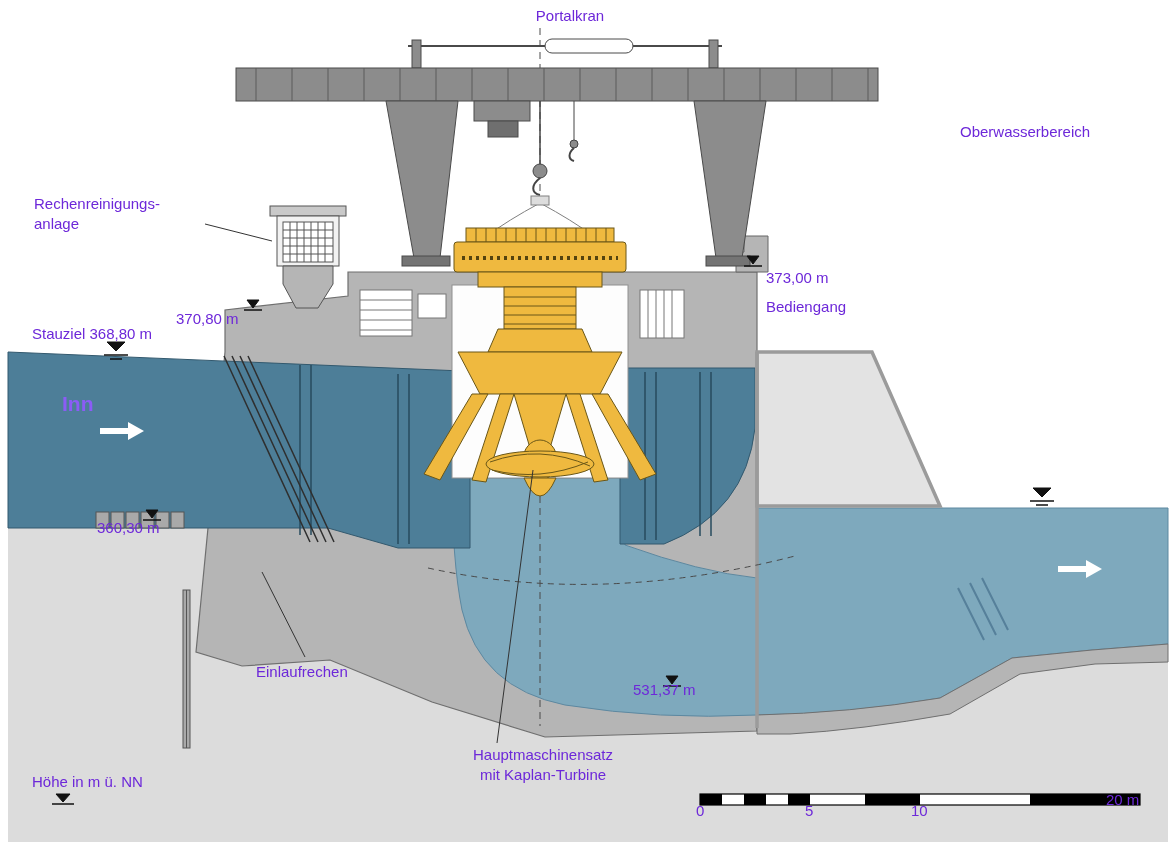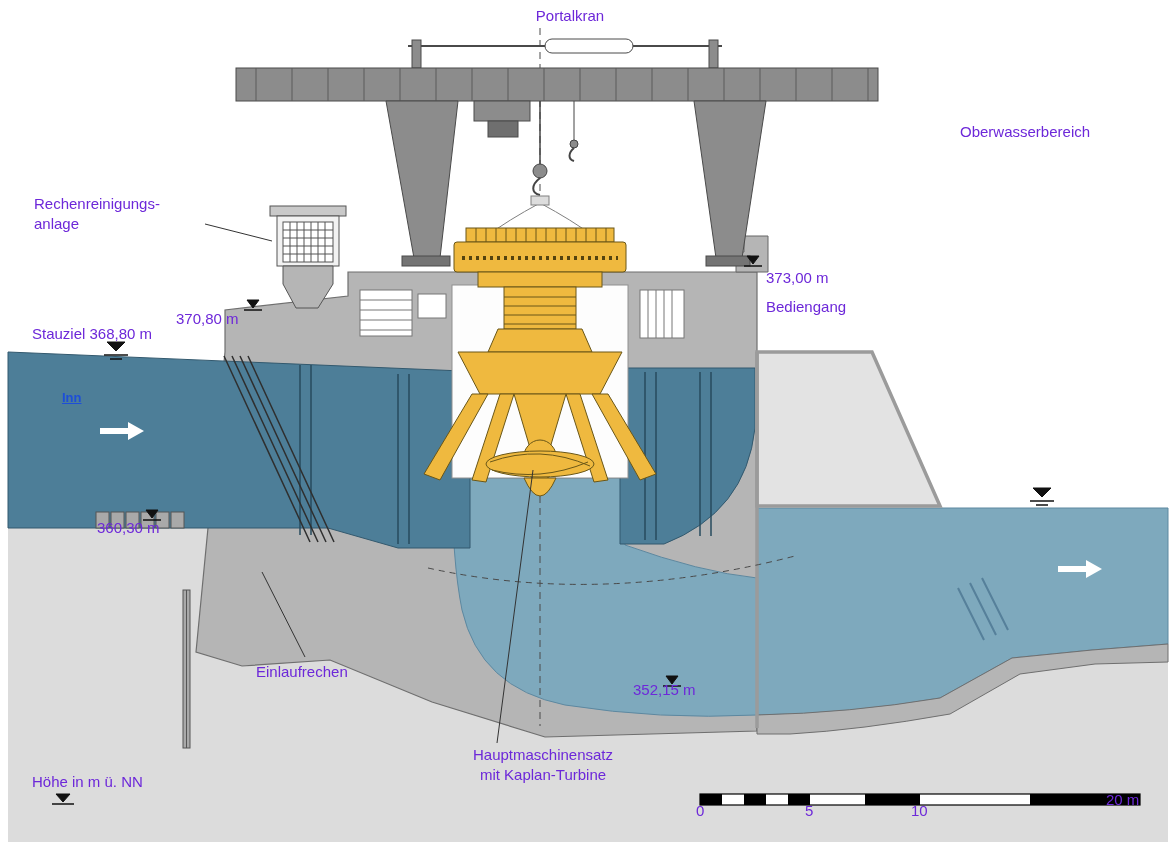--- a/index.html
+++ b/index.html
@@ -1,21 +1,21 @@
 <!DOCTYPE html>
 <html><head>
 <meta charset="utf-8">
 <style>
   html,body{margin:0;padding:0;background:#fff;}
   #stage{position:relative;width:1175px;height:849px;background:#fff;overflow:hidden;
          font-family:"Liberation Sans",sans-serif;}
   #stage svg{position:absolute;left:0;top:0;}
   .lbl{position:absolute;font:15px/1.3 "Liberation Sans",sans-serif;color:#6d28d9;white-space:pre-line;}
   .lbl.center{text-align:center;}
-  .lbl.inn{font-size:13px;font-weight:bold;color:#1d4ed8;text-decoration:underline;}
+  .lbl.inn{font-size:21px;font-weight:bold;color:#8b5cf6;}
   .lbl.num{font-size:15px;margin-top:28px;}
 </style>
 </head>
 <body>
 
 <div id="stage">
 <svg width="1175" height="849" viewBox="0 0 1175 849">
 
   <rect x="8" y="528" width="1160" height="314" fill="#dcdcdc"></rect>
 
@@ -180,21 +180,21 @@
   <div class="lbl" style="left:960px;top:122px">Oberwasserbereich</div>
   <div class="lbl" style="left:34px;top:194px">Rechenreinigungs-
 anlage</div>
   <div class="lbl num" style="left:176px;top:281px">370,80 m</div>
   <div class="lbl" style="left:32px;top:324px">Stauziel 368,80 m</div>
   <div class="lbl inn" style="left:62px;top:390px">Inn</div>
   <div class="lbl num" style="left:97px;top:490px">360,30 m</div>
   <div class="lbl" style="left:256px;top:662px">Einlaufrechen</div>
   <div class="lbl num" style="left:766px;top:240px">373,00 m</div>
   <div class="lbl" style="left:766px;top:297px">Bediengang</div>
-  <div class="lbl num" style="left:633px;top:652px">352,15 m</div>
+  <div class="lbl num" style="left:633px;top:652px">531,37 m</div>
   <div class="lbl center" style="left:438px;top:745px;width:210px">Hauptmaschinensatz
 mit Kaplan-Turbine</div>
   <div class="lbl" style="left:32px;top:772px">Höhe in m ü. NN</div>
 
   <div class="lbl num" style="left:696px;top:773px">0</div>
   <div class="lbl num" style="left:805px;top:773px">5</div>
   <div class="lbl num" style="left:911px;top:773px">10</div>
   <div class="lbl num" style="left:1106px;top:762px">20 m</div>
 </div>
 

